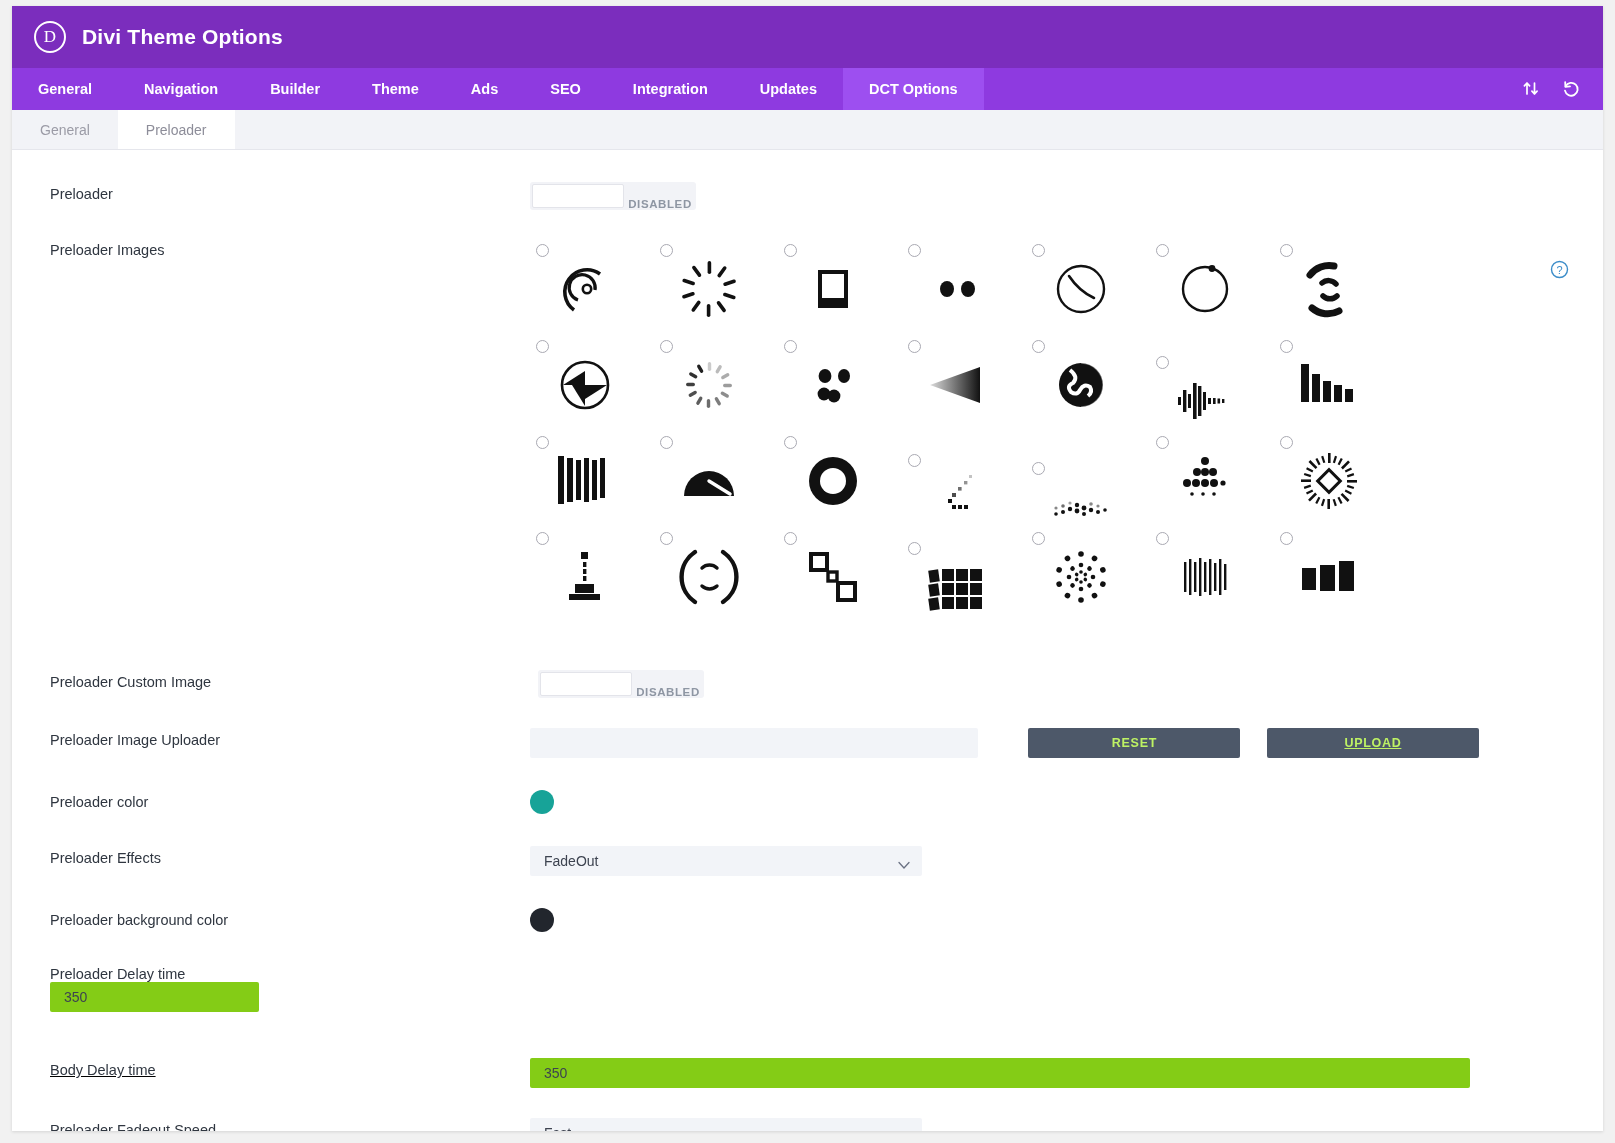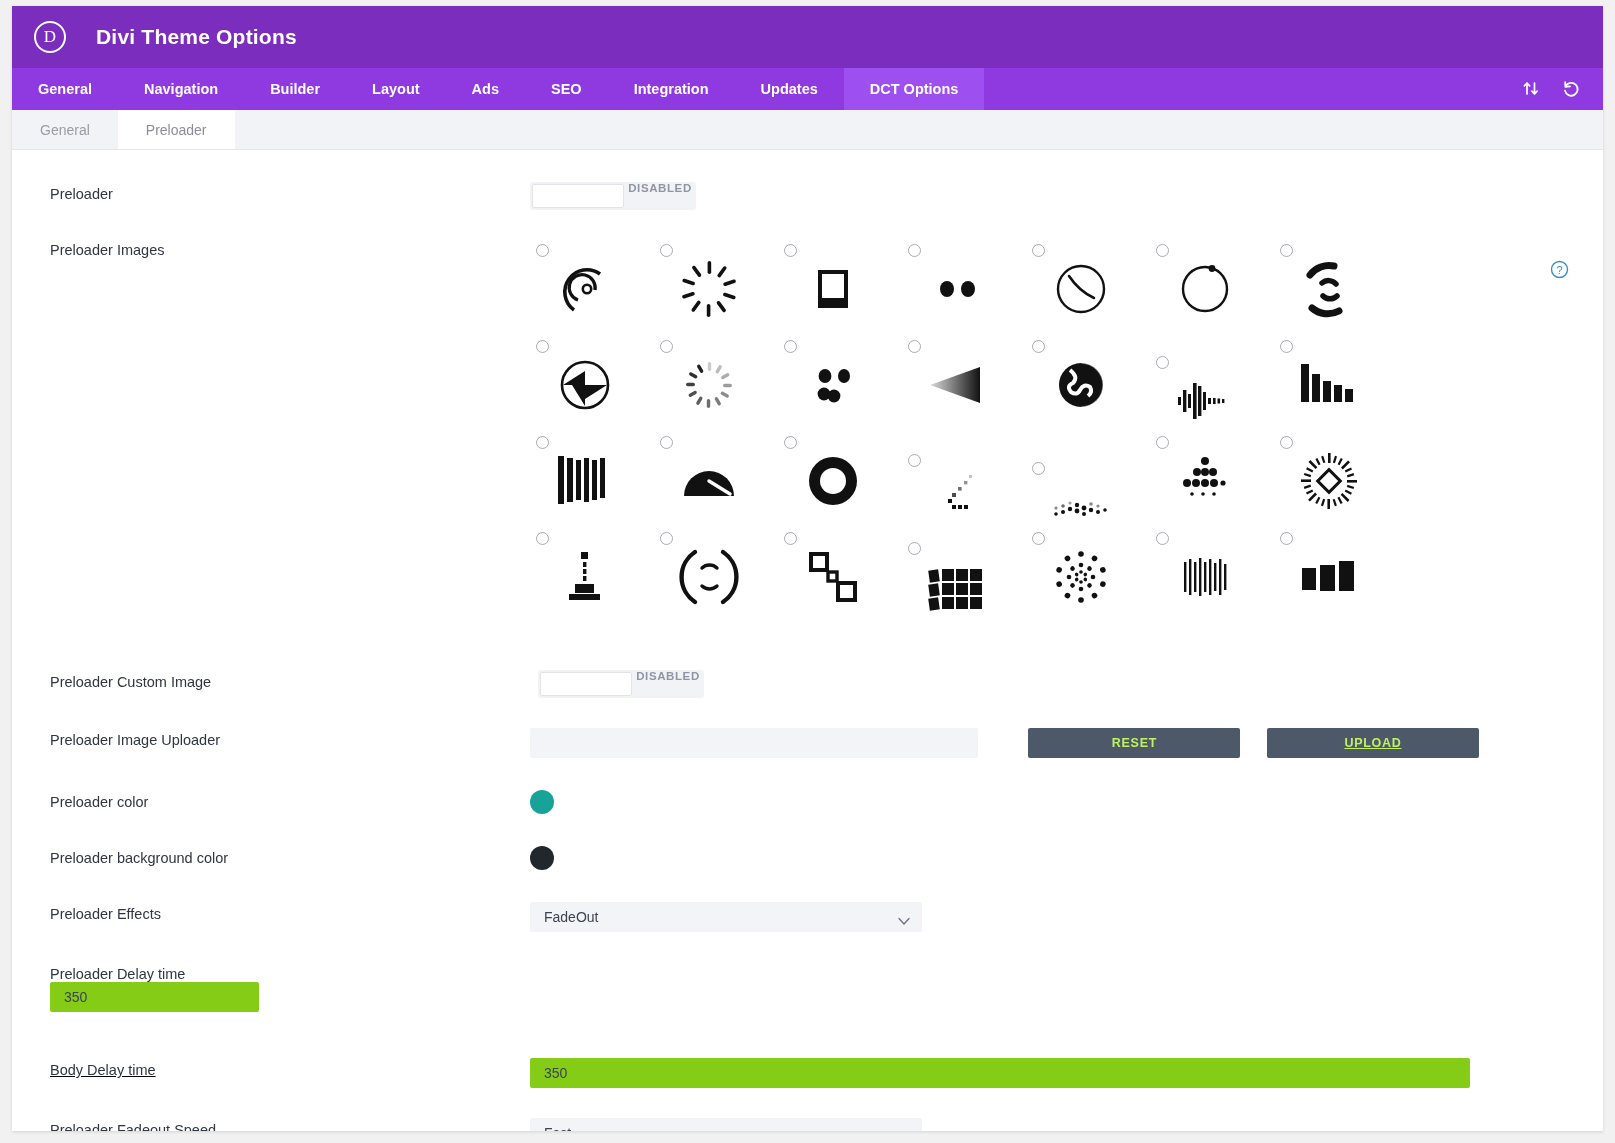--- a/index.html
+++ b/index.html
@@ -33,21 +33,21 @@
     color: #ffffff;
     font-size: 17px;
     display: flex; align-items: center; justify-content: center;
     font-family: "Liberation Serif", serif;
     flex: none;
   }
   .header-title {
     color: #ffffff;
     font-size: 21px;
     font-weight: bold;
-    margin-left: 30px;
+    margin-left: 16px;
     letter-spacing: .2px;
   }
 
   
   .dct-nav {
     height: 42px;
     background: #8e3ae0;
     display: flex;
     align-items: stretch;
     position: relative;
@@ -102,21 +102,21 @@
     flex: none;
     font-size: 14.5px;
     color: #2f3640;
     padding-top: 4px;
   }
   .row-control { flex: 1; position: relative; }
 
   
   .toggle {
     display: inline-flex;
-    align-items: flex-start;
+    align-items: flex-end;
     background: #f2f3f7;
     border-radius: 3px;
     height: 28px;
     width: 166px;
     cursor: pointer;
   }
   .toggle-knob {
     width: 92px; height: 24px;
     margin: 2px 0 2px 2px;
     background: #ffffff;
@@ -240,21 +240,21 @@
 
   <div class="dct-header">
     <div class="logo-mark">D</div>
     <div class="header-title">Divi Theme Options</div>
   </div>
 
   <div class="dct-nav">
     <div class="nav-item">General</div>
     <div class="nav-item">Navigation</div>
     <div class="nav-item">Builder</div>
-    <div class="nav-item">Layout</div>
+    <div class="nav-item">Theme</div>
     <div class="nav-item">Ads</div>
     <div class="nav-item">SEO</div>
     <div class="nav-item">Integration</div>
     <div class="nav-item">Updates</div>
     <div class="nav-item active">DCT Options</div>
     <div class="nav-tools">
       <span>
         <svg width="18" height="18" viewBox="0 0 18 18">
           <path d="M5 14 V3 M5 3 L2.4 5.8 M5 3 L7.6 5.8" stroke="#fff" stroke-width="1.7" fill="none" stroke-linecap="round"></path>
           <path d="M12.5 3 V14 M12.5 14 L9.9 11.2 M12.5 14 L15.1 11.2" stroke="#fff" stroke-width="1.7" fill="none" stroke-linecap="round"></path>
@@ -753,40 +753,40 @@
     </div>
 
     <div class="row" style="margin-top:32px;">
       <div class="row-label">Preloader color</div>
       <div class="row-control">
         <div class="swatch" id="sw-pl-color" style="background: rgb(23, 163, 152);"></div>
       </div>
     </div>
 
     <div class="row" style="margin-top:32px;">
-      <div class="row-label">Preloader background color</div>
-      <div class="row-control">
-        <div class="swatch" id="sw-pl-bg" style="background: rgb(34, 38, 45);"></div>
-      </div>
-    </div>
-
-    <div class="row" style="margin-top:32px;">
       <div class="row-label">Preloader Effects</div>
       <div class="row-control">
         <div class="select-wrap">
           <div class="select-box">FadeOut</div>
           <span class="chev">
             <svg width="12" height="9" viewBox="0 0 12 9">
                 <path d="M1 1.5 L6 7 L11 1.5" stroke="#6a7183" stroke-width="1.3" fill="none" stroke-linecap="round"></path>
               </svg>
           </span>
         </div>
       </div>
     </div>
 
+    <div class="row" style="margin-top:32px;">
+      <div class="row-label">Preloader background color</div>
+      <div class="row-control">
+        <div class="swatch" id="sw-pl-bg" style="background: rgb(34, 38, 45);"></div>
+      </div>
+    </div>
+
     <div class="row" style="margin-top:30px;flex-direction:column;">
       <div class="row-label">Preloader Delay time</div>
       <div class="row-control">
         <input class="text-input" type="text" value="350" style="">
       </div>
     </div>
 
     <div class="row" style="margin-top:46px;text-decoration:underline;">
       <div class="row-label">Body Delay time</div>
       <div class="row-control">

